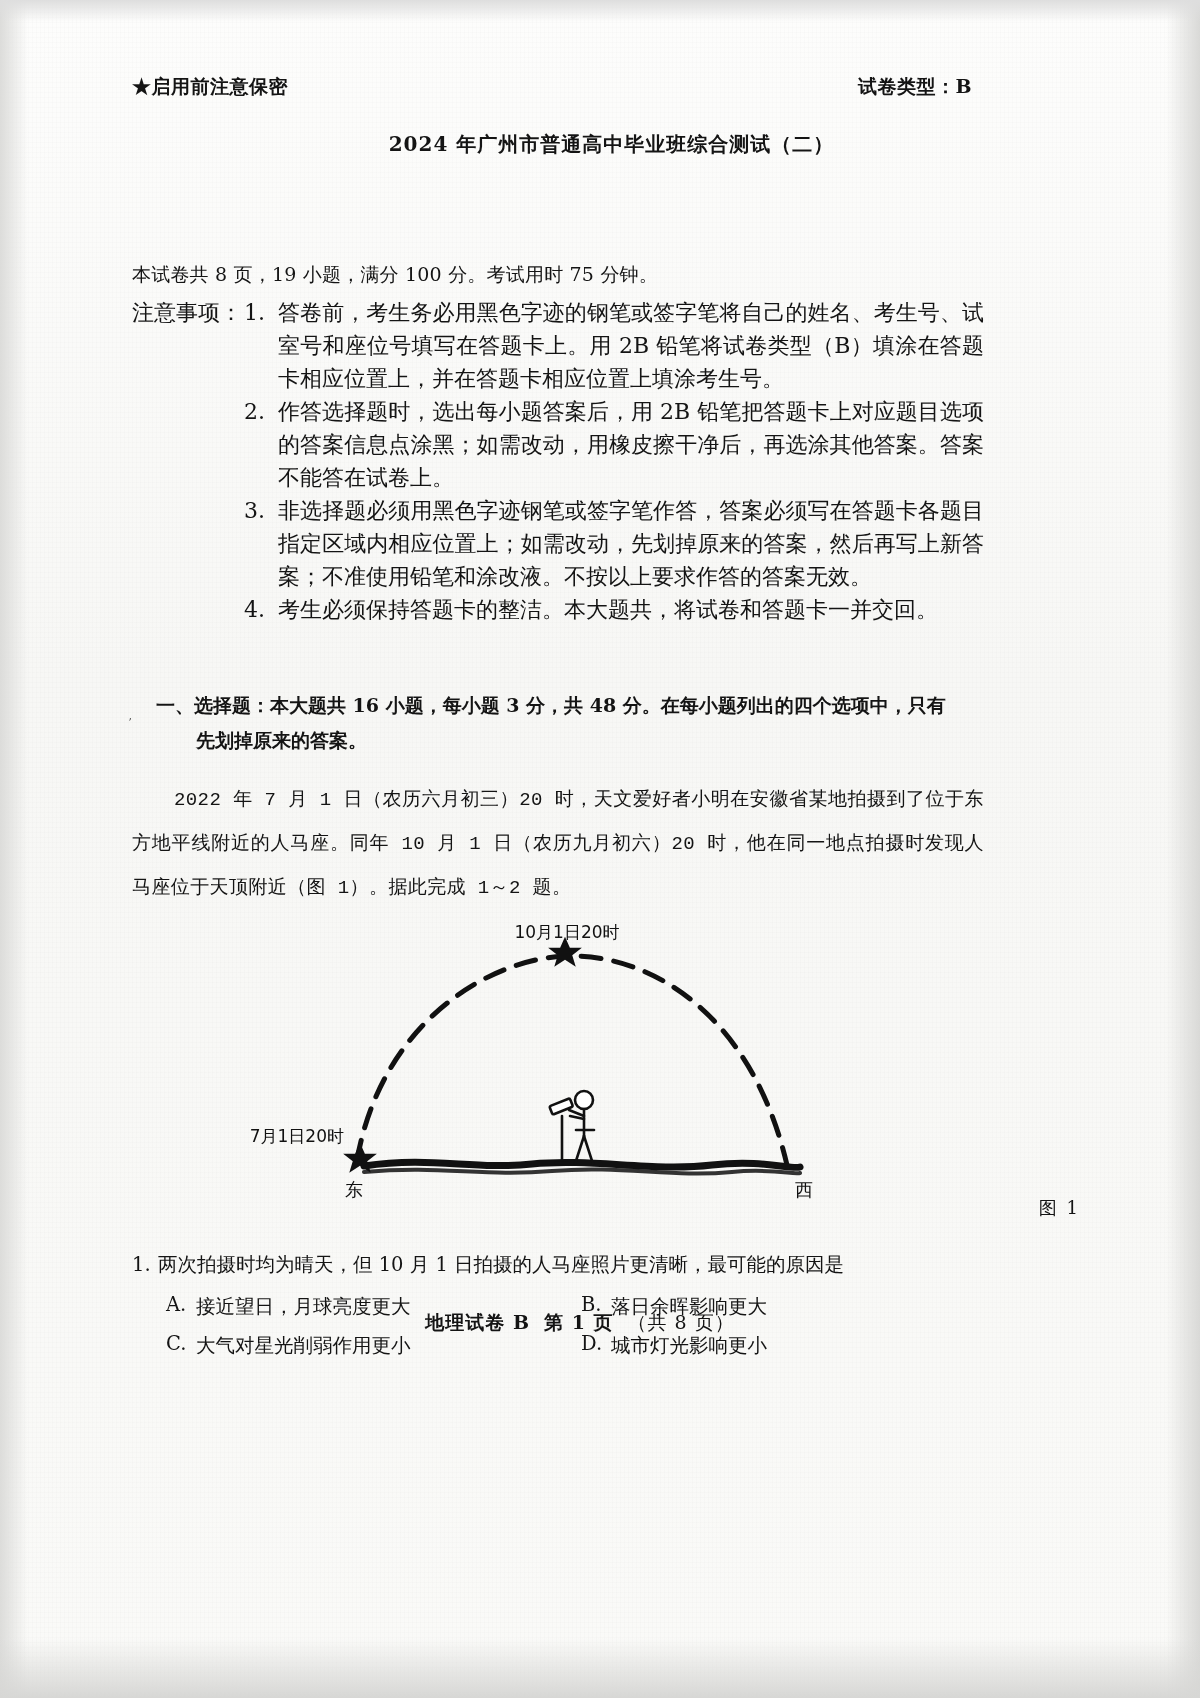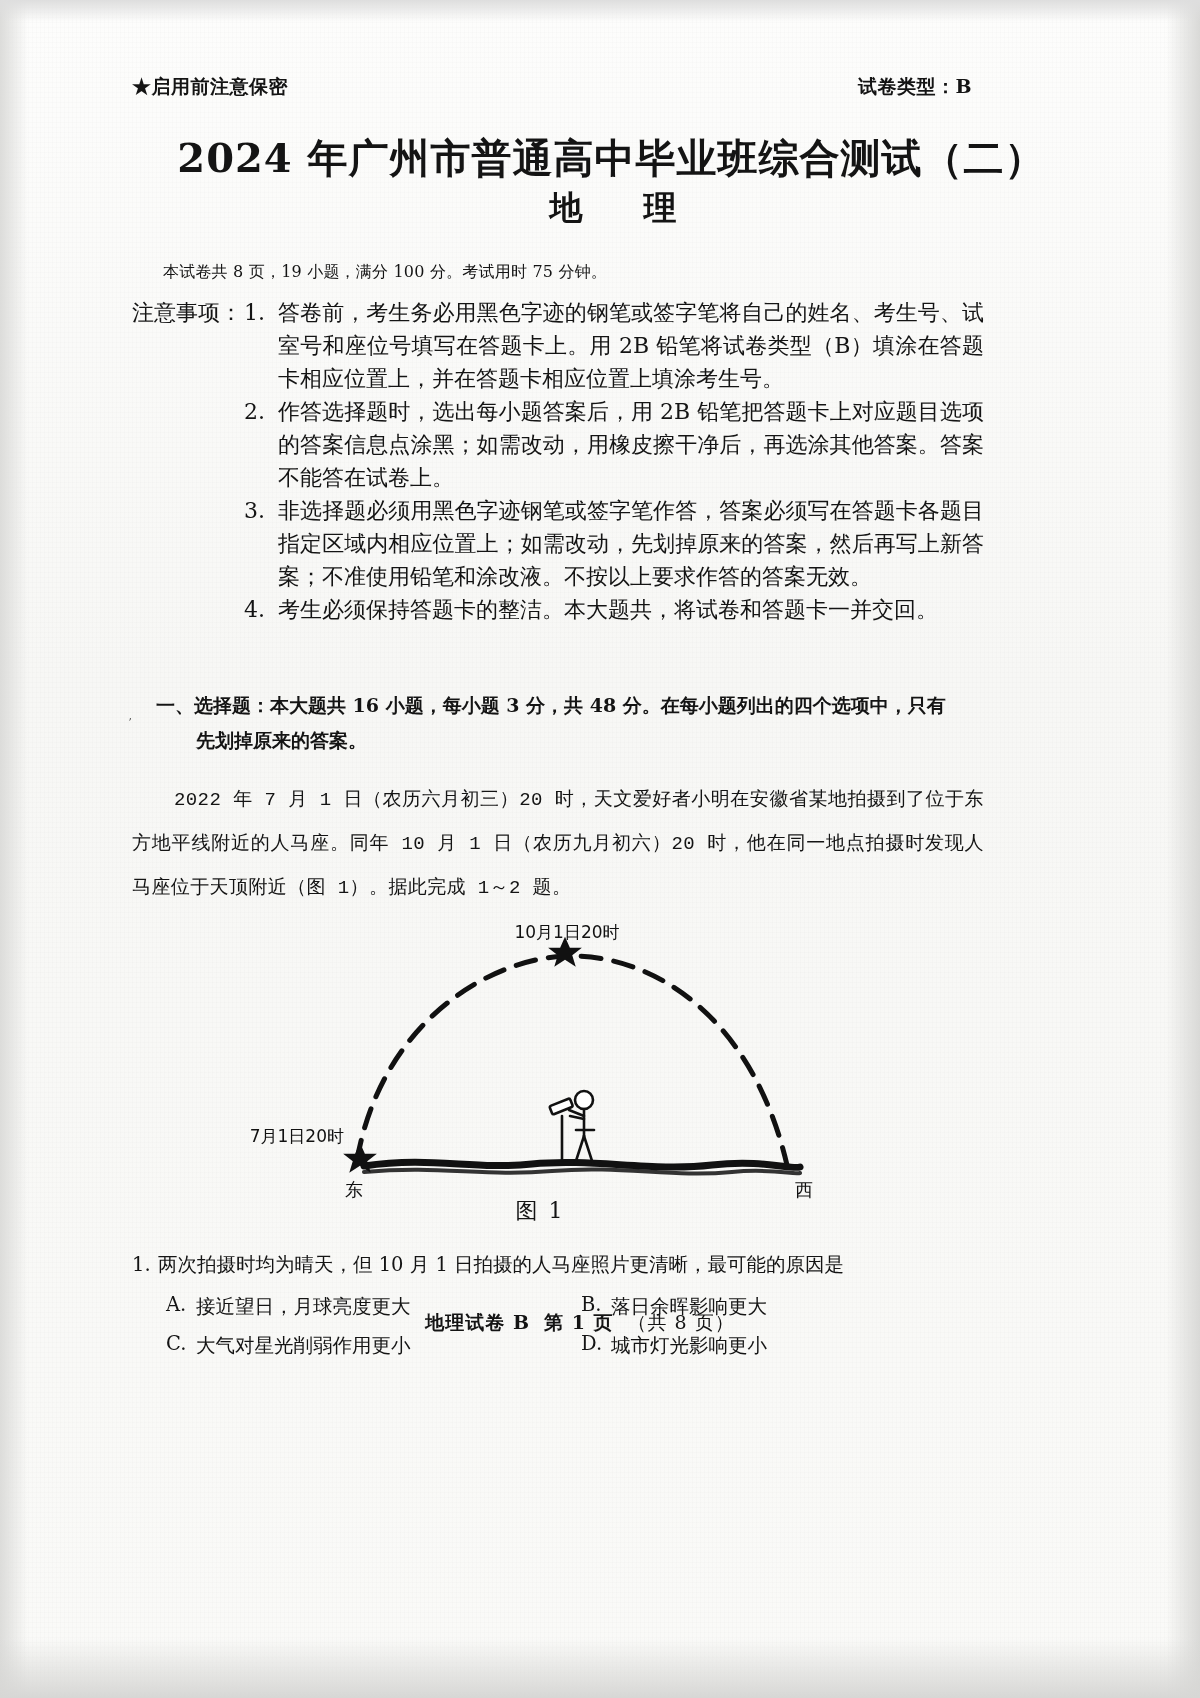--- a/index.html
+++ b/index.html
@@ -51,44 +51,43 @@
     letter-spacing: 0.5px;
   }
   .hdr-secret { white-space: nowrap; }
   .hdr-type { white-space: nowrap; }
 
   .title {
     position: absolute;
     left: 0; top: 131px;
     width: 1200px;
     text-align: center;
-    font-size: 40px;
+    font-size: 20px;
     font-weight: bold;
     letter-spacing: 1px;
     padding-left: 23px;
     box-sizing: border-box;
   }
   .subject {
     position: absolute;
     left: 0; top: 186px;
     width: 1200px;
     text-align: center;
     font-size: 33px;
     font-weight: bold;
     letter-spacing: 14px;
     padding-left: 40px;
     box-sizing: border-box;
   }
 
   .meta {
     position: absolute;
     left: 132px; top: 262px;
-    font-size: 16px;
+    font-size: 19px;
     letter-spacing: 0.2px;
-    margin-left: 31px;
   }
 
   .notice {
     position: absolute;
     left: 132px; top: 296px;
     width: 852px;
     font-size: 22px;
     line-height: 33px;
   }
   .notice-head {
@@ -144,22 +143,22 @@
     position: absolute;
     left: 132px;
     top: 920px;
     width: 860px;
     height: 300px;
   }
   .fig-caption {
     position: absolute;
     left: 0; top: 1196px;
     width: 1080px;
-    text-align: center;
-    font-size: 22px;
+    text-align: right;
+    font-size: 18px;
     letter-spacing: 2px;
   }
 
   .q1 {
     position: absolute;
     left: 132px;
     top: 1248px;
     width: 880px;
     font-size: 19.5px;
     line-height: 34px;
@@ -214,21 +213,20 @@
   <div class="paper-tex"></div>
 
   <div class="content">
 
     <div class="hdr-row">
       <span class="hdr-secret">★启用前注意保密</span>
       <span class="hdr-type">试卷类型：B</span>
     </div>
 
     <div class="title">2024 年广州市普通高中毕业班综合测试（二）</div>
-    <div class="subject">地　理</div>
 
     <div class="meta">本试卷共 8 页，19 小题，满分 100 分。考试用时 75 分钟。</div>
 
     <div class="notice">
       <div class="notice-li notice-first">
         <span class="notice-head">注意事项：</span>
         <span class="notice-num">1.</span>
         <span class="notice-txt">答卷前，考生务必用黑色字迹的钢笔或签字笔将自己的姓名、考生号、试室号和座位号填写在答题卡上。用 2B 铅笔将试卷类型（B）填涂在答题卡相应位置上，并在答题卡相应位置上填涂考生号。</span>
       </div>
       <div class="indent-block">

